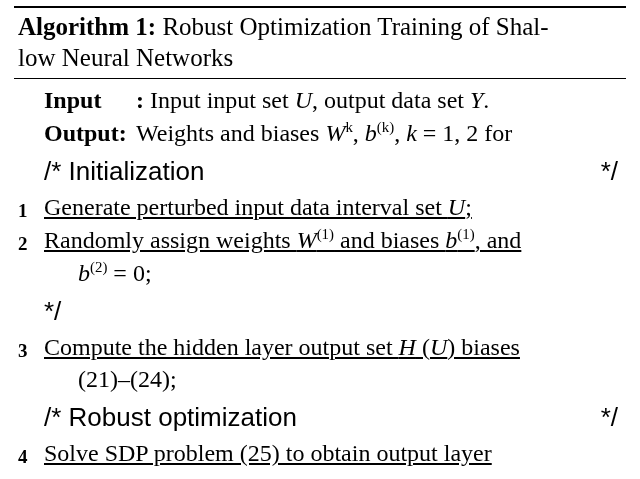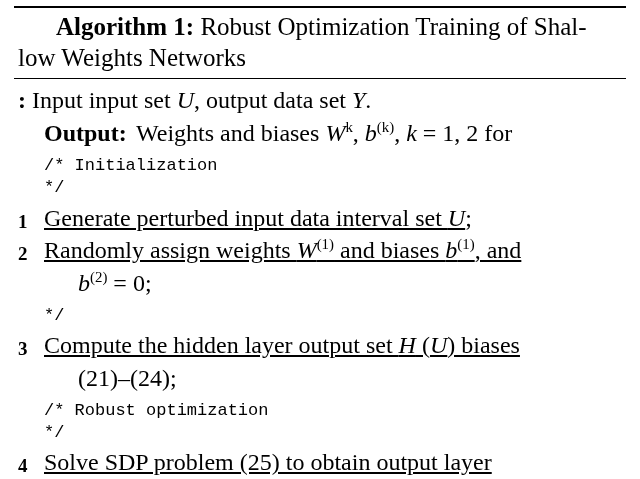--- a/index.html
+++ b/index.html
@@ -33,21 +33,20 @@
     width: 100%;
   }
   .title {
     font-size: 25px;
     line-height: 1.22;
     padding: 4px 2px 5px 4px;
     font-family: "Liberation Serif", serif;
   }
   .title b {
     font-weight: bold;
-    margin-left: 38px;
   }
   .body {
     padding: 6px 2px 8px 4px;
     font-size: 24px;
     line-height: 1.3;
   }
   .io-row {
     display: flex;
     align-items: flex-start;
     margin-bottom: 2px;
@@ -66,27 +65,26 @@
   }
   .io-text {
     flex: 1;
   }
   .io-cont {
     padding-left: 158px;
   }
   .comment {
     display: flex;
     justify-content: space-between;
-    font-family: Liberation Mono, monospace;
-    font-size: 17px;
+    font-family: Liberation Sans, sans-serif;
+    font-size: 26px;
     padding-left: 26px;
     padding-right: 6px;
     margin: 6px 0 3px 0;
     letter-spacing: 0px;
-    flex-direction: column;
   }
   .step {
     display: flex;
     align-items: flex-start;
     margin-bottom: 1px;
   }
   .step-num {
     width: 26px;
     flex: none;
     font-weight: bold;
@@ -119,28 +117,29 @@
 </head>
 <body>
 
 <div class="algorithm">
 
   <hr class="rule">
 
   <div class="title">
     <b>Algorithm 1:</b>
     <span>Robust Optimization Training of Shal-</span><br>
-    <span>low Weights Networks</span>
+    <span>low Neural Networks</span>
   </div>
 
   <hr class="rule-thin">
 
   <div class="body">
 
     <div class="io-row">
+      <span class="io-label">Input</span>
       <span class="io-colon">:</span>
       <span class="io-text"><span>Input input set </span><i class="m">U</i><span>, output data set </span><i class="m">Y</i><span>.</span></span>
     </div>
 
     <div class="io-row">
       <span class="io-label">Output:</span>
       <span class="io-text"><span>Weights and biases </span><i class="m">W</i><sup>k</sup><span>, </span><i class="m">b</i><sup>(k)</sup><span>, </span><i class="m">k</i><span> = 1, 2 for</span></span>
     </div>
 
 

